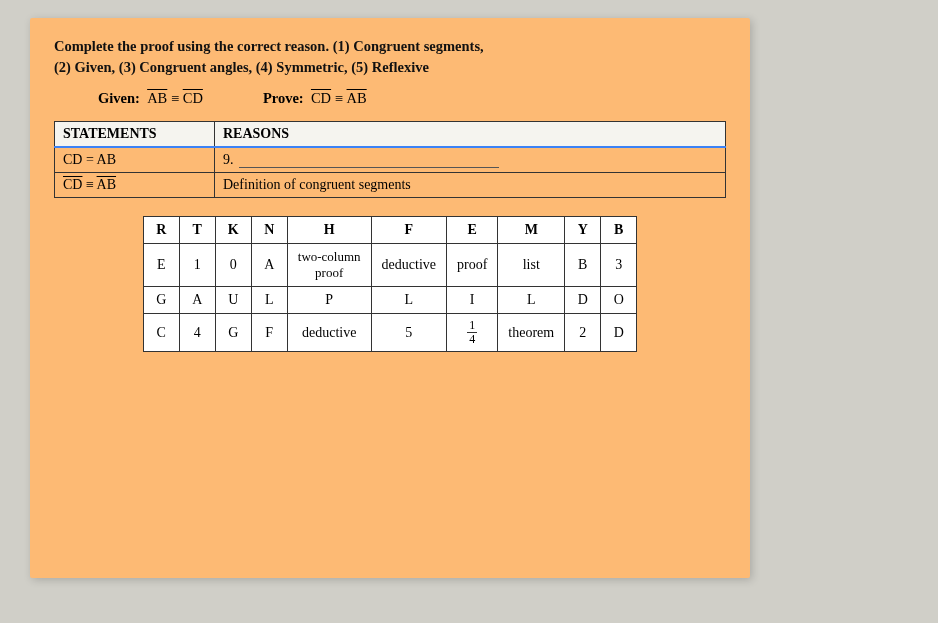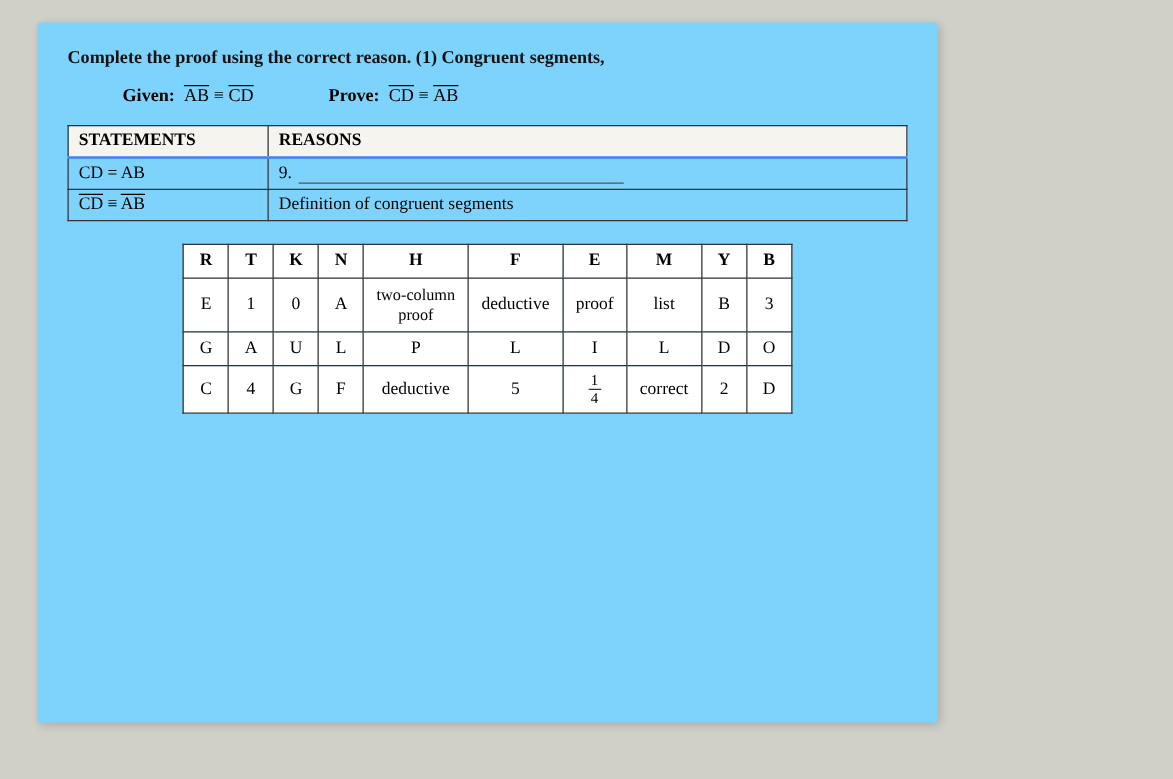--- a/index.html
+++ b/index.html
@@ -7,21 +7,21 @@
       background: #d0cfc8;
       font-family: 'Times New Roman', Times, serif;
       width: 938px;
       height: 623px;
       overflow: hidden;
       display: flex;
       align-items: flex-start;
       justify-content: flex-start;
     }
     .page {
-      background: #7dd3fc;
+      background: #fdba74;
       width: 720px;
       min-height: 560px;
       margin: 18px 0 0 30px;
       padding: 18px 24px 18px 24px;
       border-radius: 2px;
       box-shadow: 2px 2px 8px rgba(0,0,0,0.18);
     }
     .instruction {
       font-size: 14.5px;
       font-weight: bold;
@@ -98,20 +98,21 @@
     .fraction .numer { border-bottom: 1px solid #333; padding: 0 2px; }
     .fraction .denom { padding: 0 2px; }
   </style>
 </head>
 <body>
 
 <div class="page">
 
   <div class="instruction">
     <span>Complete the proof using the correct reason. (1) Congruent segments,</span><br>
+    <span>(2) Given, (3) Congruent angles, (4) Symmetric, (5) Reflexive</span>
   </div>
 
   <div class="given-prove">
     <div>
       <strong>Given:</strong>
       &nbsp;<span class="overline">AB</span>
       <span>≡</span>
       <span class="overline">CD</span>
     </div>
     <div>
@@ -192,21 +193,21 @@
           <td>G</td>
           <td>F</td>
           <td>deductive</td>
           <td>5</td>
           <td>
             <span class="fraction">
               <span class="numer">1</span>
               <span class="denom">4</span>
             </span>
           </td>
-          <td>correct</td>
+          <td>theorem</td>
           <td>2</td>
           <td>D</td>
         </tr>
       </tbody>
     </table>
   </div>
 
 </div>
 
 </body></html>

